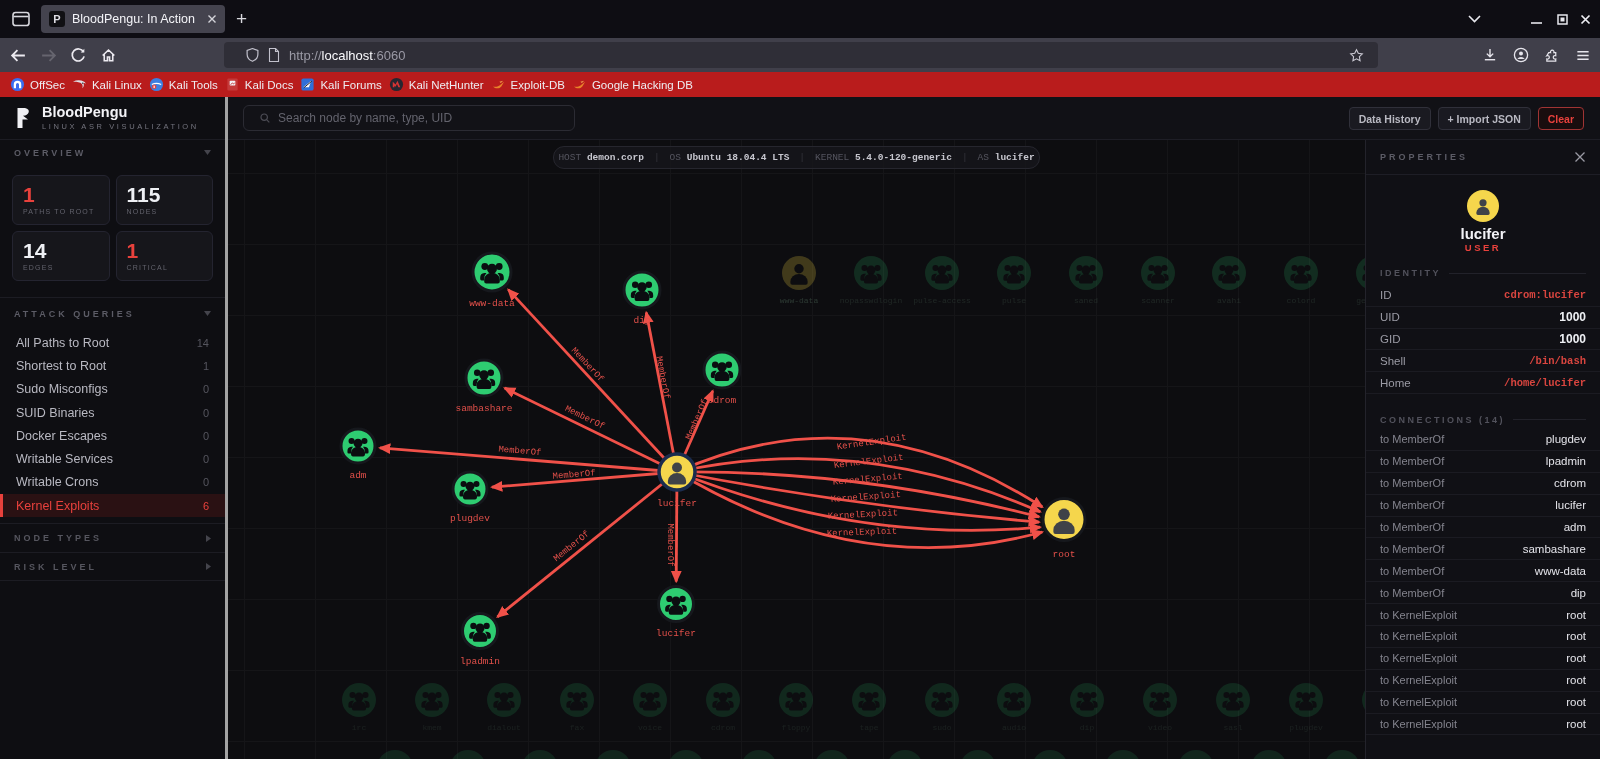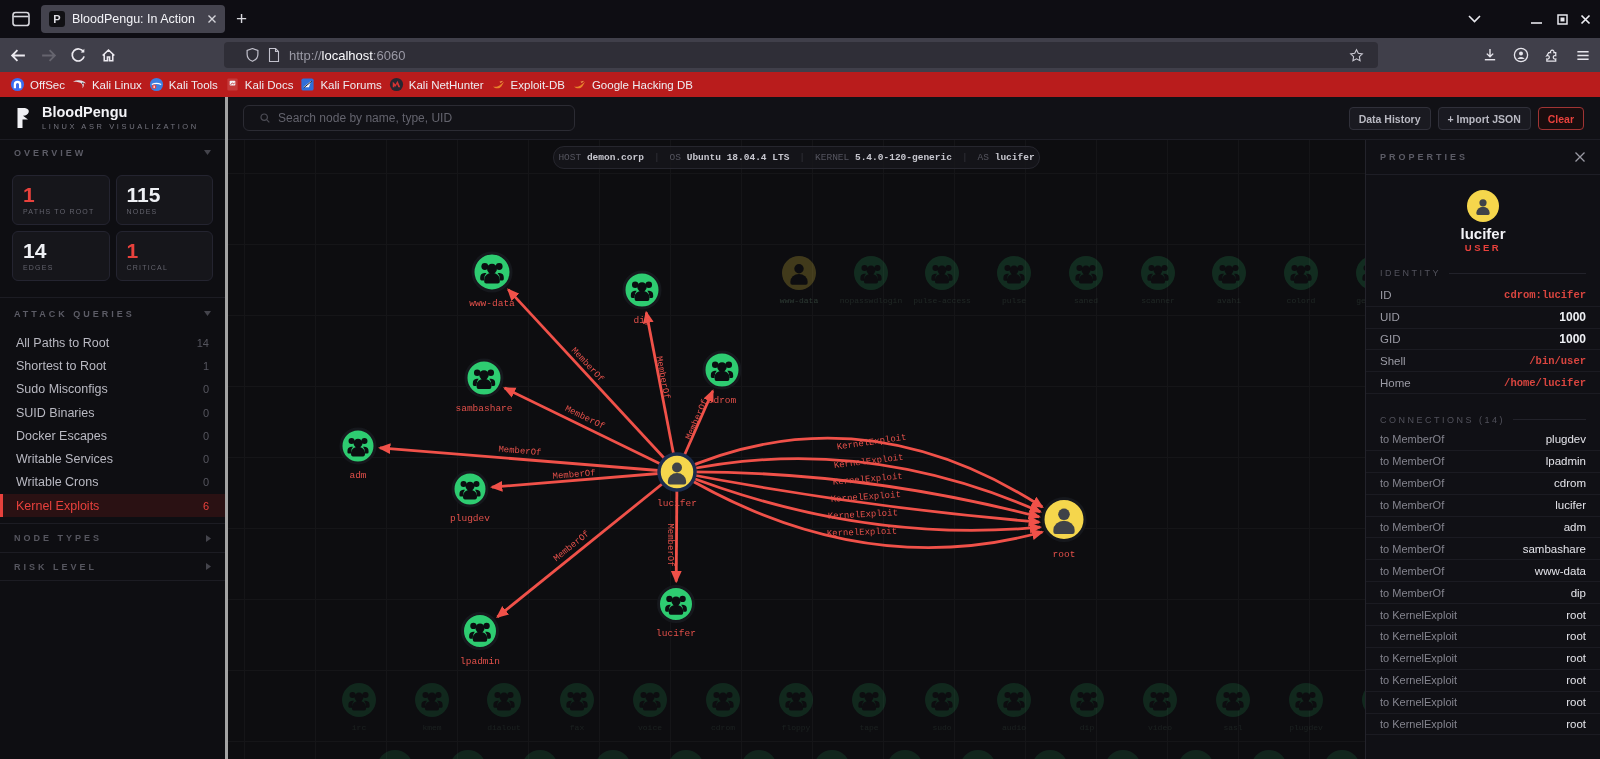--- a/index.html
+++ b/index.html
@@ -75,21 +75,21 @@
 .nlab{font-family:"Liberation Mono",monospace;font-size:9.5px;fill:#e2504a;text-anchor:middle}
 .glab{font-family:"Liberation Mono",monospace;font-size:8px;fill:#7aa88a;text-anchor:middle}
 
 .rpanel{position:absolute;left:1365px;top:43px;width:235px;height:619px;background:#101015;border-left:1px solid #23232b}
 .phead{height:35px;border-bottom:1px solid #1e1e26;display:flex;align-items:center;justify-content:space-between;padding:0 14px}
 .phead .t{color:#5c5c66;font-size:9px;letter-spacing:3px;font-weight:bold}
 .avatar{width:32px;height:32px;border-radius:50%;background:#f5d64c;margin:15px auto 0;display:flex;align-items:center;justify-content:center}
 .pname{text-align:center;color:#f2f2f6;font-size:15px;font-weight:bold;margin-top:3px;line-height:17px}
 .ptype{text-align:center;color:#e8413c;font-size:9.5px;letter-spacing:2.5px;font-weight:bold;line-height:11px}
 .psec{display:flex;align-items:center;gap:8px;padding:0 14px;margin-top:15px;margin-bottom:7px;height:10px}
-.psec .t{color:#52525c;font-size:9px;letter-spacing:2.5px;font-weight:normal;white-space:nowrap}
+.psec .t{color:#52525c;font-size:9px;letter-spacing:2.5px;font-weight:bold;white-space:nowrap}
 .psec .ln{flex:1;height:1px;background:#22222a}
 .prow{height:21.8px;display:flex;align-items:center;justify-content:space-between;padding:0 14px;border-bottom:1px solid #1b1b22}
 .prow .pk{color:#9b9ba5;font-size:11.5px}
 .pv.mono{font-family:"Liberation Mono",monospace;font-size:10.5px;color:#d9453f;font-weight:bold}
 .pv.w{color:#eef0f4;font-size:12px;font-weight:bold}
 .crow{height:21.9px;display:flex;align-items:center;justify-content:space-between;padding:0 14px;border-bottom:1px solid #1b1b22}
 .crow .ck{color:#84848e;font-size:11px}
 .crow .cv{color:#e4e4ea;font-size:11.5px}
 </style></head>
 <body>
@@ -786,21 +786,21 @@
         <div class="prow">
           <span class="pk">UID</span>
           <span class="pv w">1000</span>
         </div>
         <div class="prow">
           <span class="pk">GID</span>
           <span class="pv w">1000</span>
         </div>
         <div class="prow">
           <span class="pk">Shell</span>
-          <span class="pv mono">/bin/user</span>
+          <span class="pv mono">/bin/bash</span>
         </div>
         <div class="prow">
           <span class="pk">Home</span>
           <span class="pv mono">/home/lucifer</span>
         </div>
       <div class="psec" style="margin-top:21px;margin-bottom:4px">
           <span class="t">CONNECTIONS (14)</span>
           <span class="ln"></span>
         </div>
       <div class="crow">

